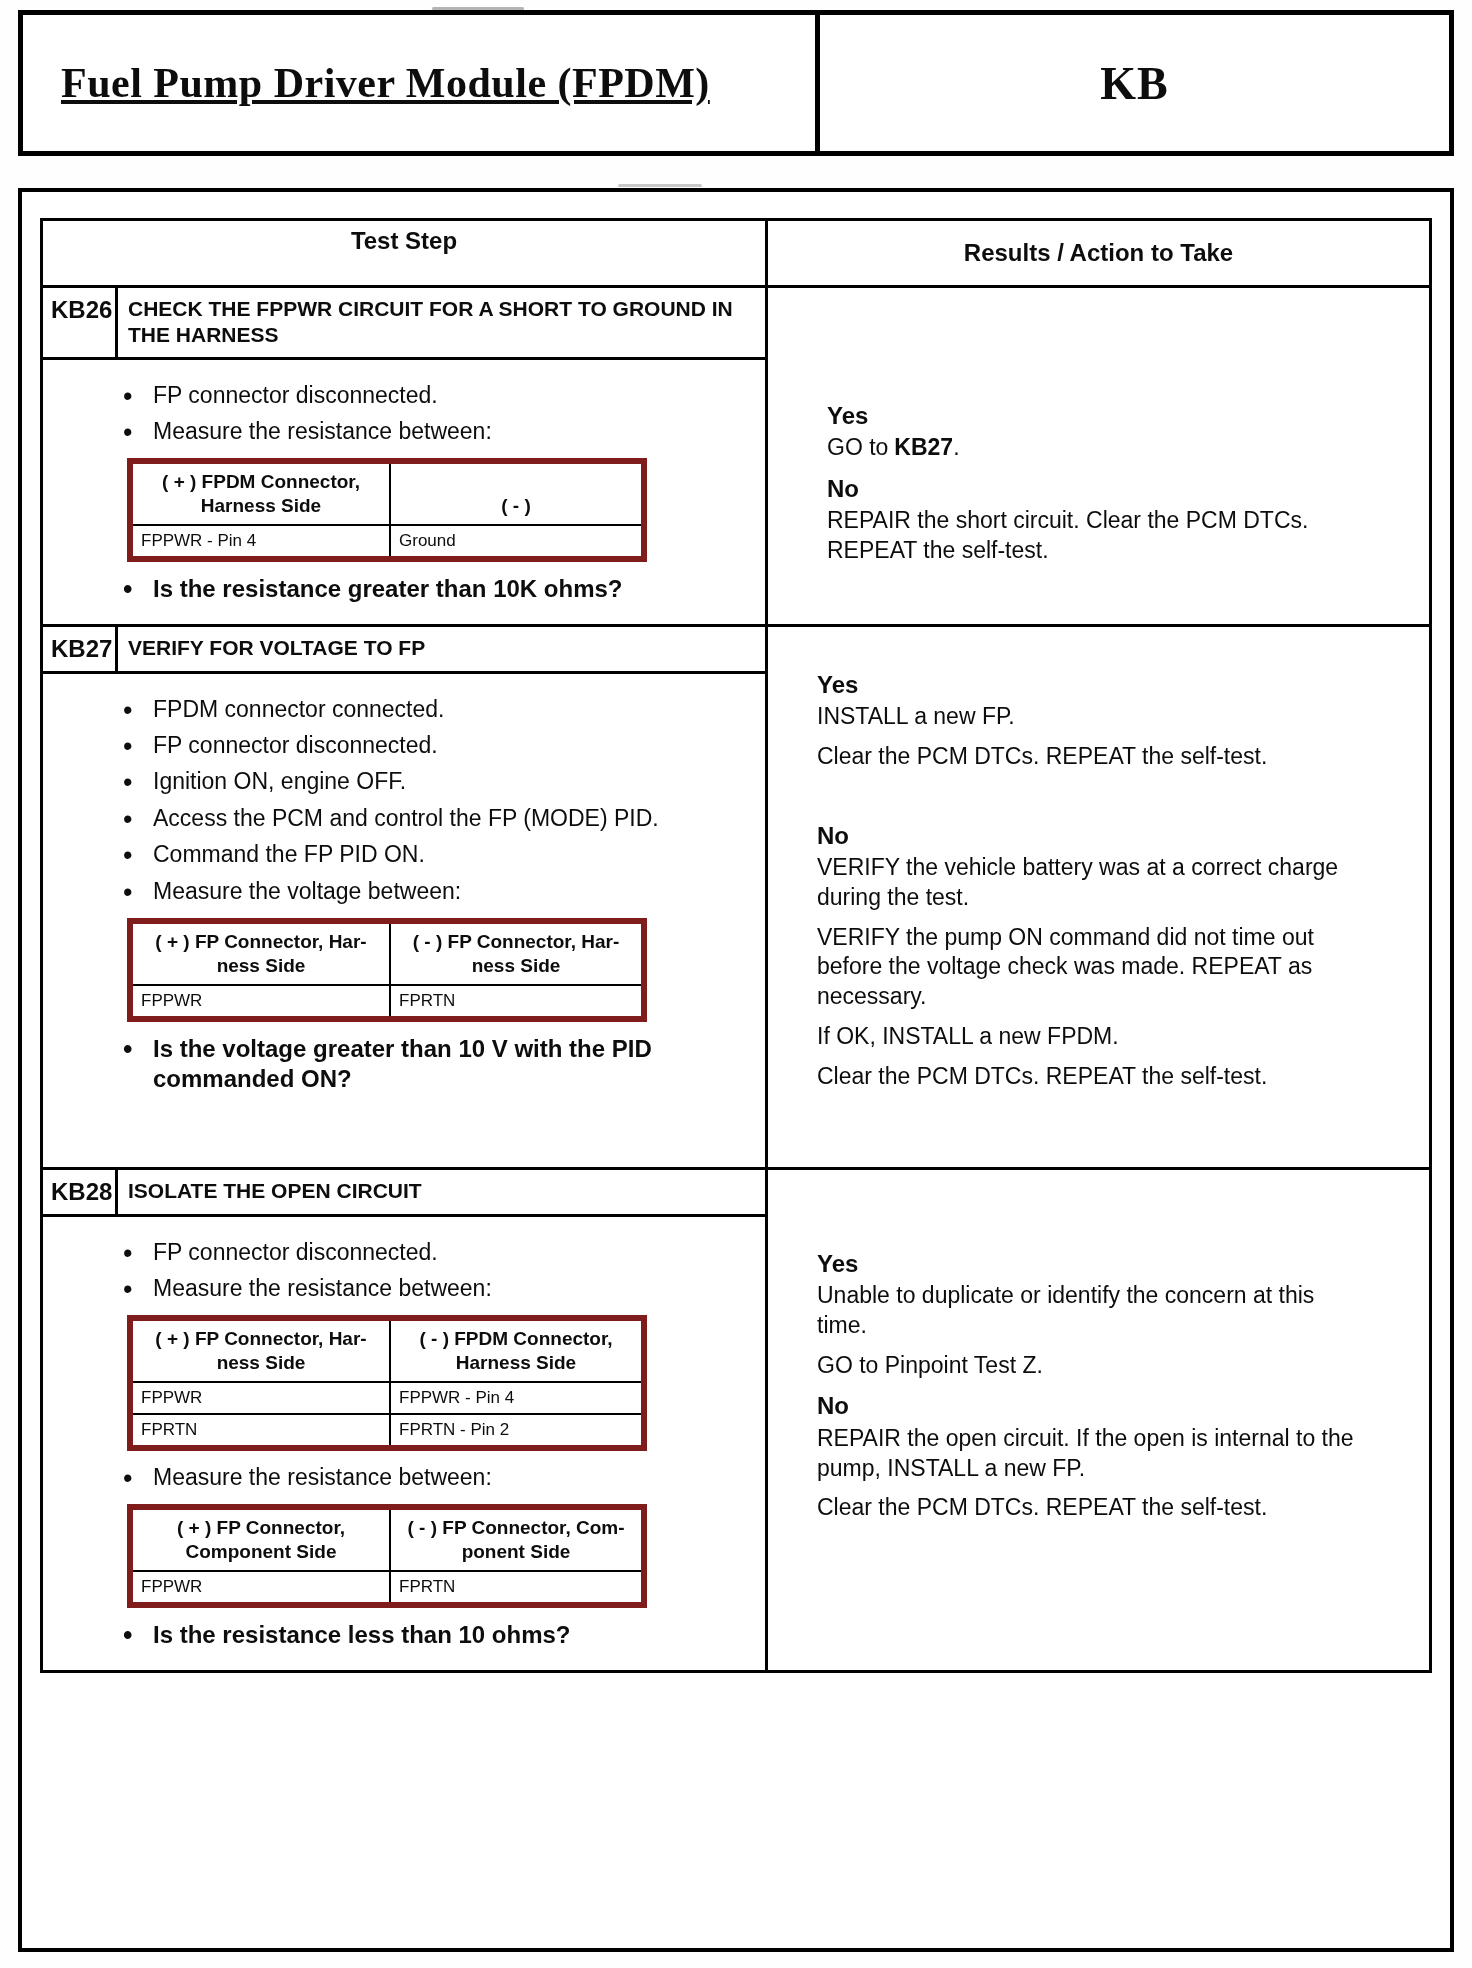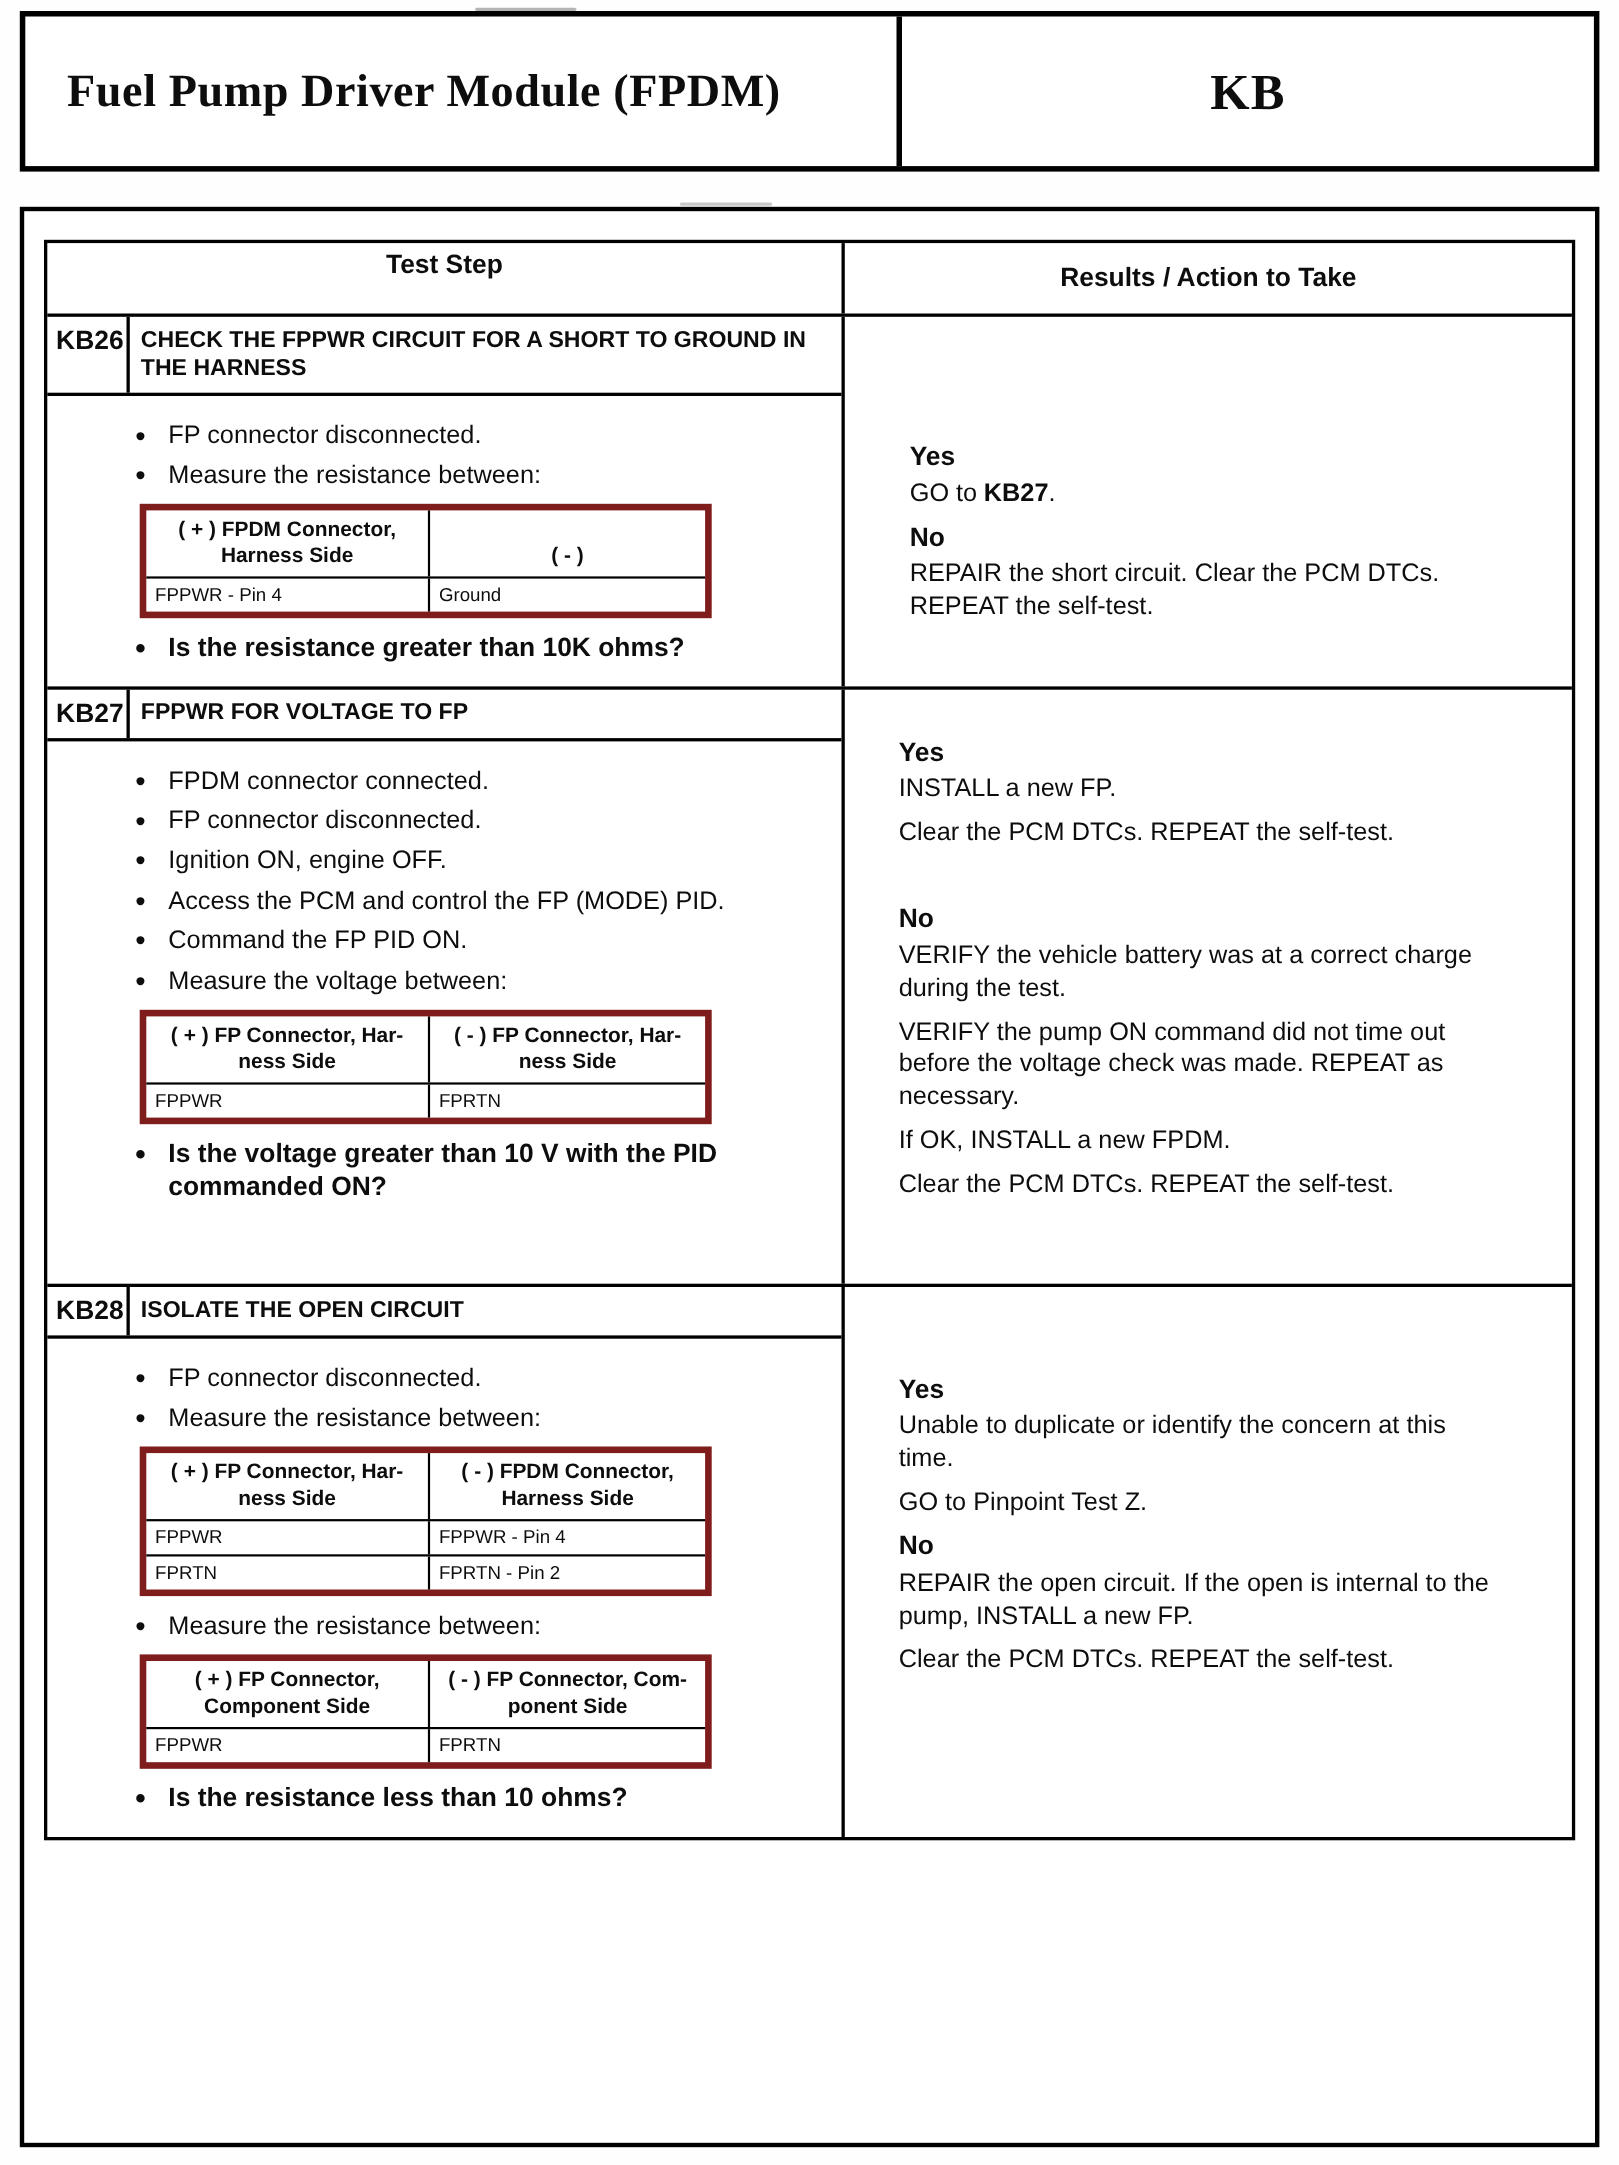--- a/index.html
+++ b/index.html
@@ -28,20 +28,21 @@
     background: #fff;
   }
   .header-title-cell {
     flex: 1;
     display: flex; align-items: center;
     padding-left: 38px;
     font-family: "Liberation Serif", serif;
     font-weight: bold;
     font-size: 42px;
     letter-spacing: .5px;
+    text-decoration: underline;
   }
   .header-code-cell {
     width: 634px;
     border-left: 5px solid #000;
     display: flex; align-items: center; justify-content: center;
     font-family: "Liberation Serif", serif;
     font-weight: bold;
     font-size: 46px;
     letter-spacing: 1px;
   }
@@ -161,21 +162,21 @@
           <div class="res-para"><span>GO to</span><span class="step-ref">KB27</span><span>.</span></div>
           <div class="res-label">No</div>
           <div class="res-para">REPAIR the short circuit. Clear the PCM DTCs. REPEAT the self-test.</div>
         </div>
       </div>
 
       <div class="step step-kb27">
         <div class="step-left">
           <div class="step-title-row">
             <div class="step-id">KB27</div>
-            <div class="step-title">FPPWR FOR VOLTAGE TO FP</div>
+            <div class="step-title">VERIFY FOR VOLTAGE TO FP</div>
           </div>
           <div class="step-body">
             <div class="bullet"><span>FPDM connector connected.</span></div>
             <div class="bullet"><span>FP connector disconnected.</span></div>
             <div class="bullet"><span>Ignition ON, engine OFF.</span></div>
             <div class="bullet"><span>Access the PCM and control the FP (MODE) PID.</span></div>
             <div class="bullet"><span>Command the FP PID ON.</span></div>
             <div class="bullet"><span>Measure the voltage between:</span></div>
             <div class="mtable">
               <div class="mrow mhead">

